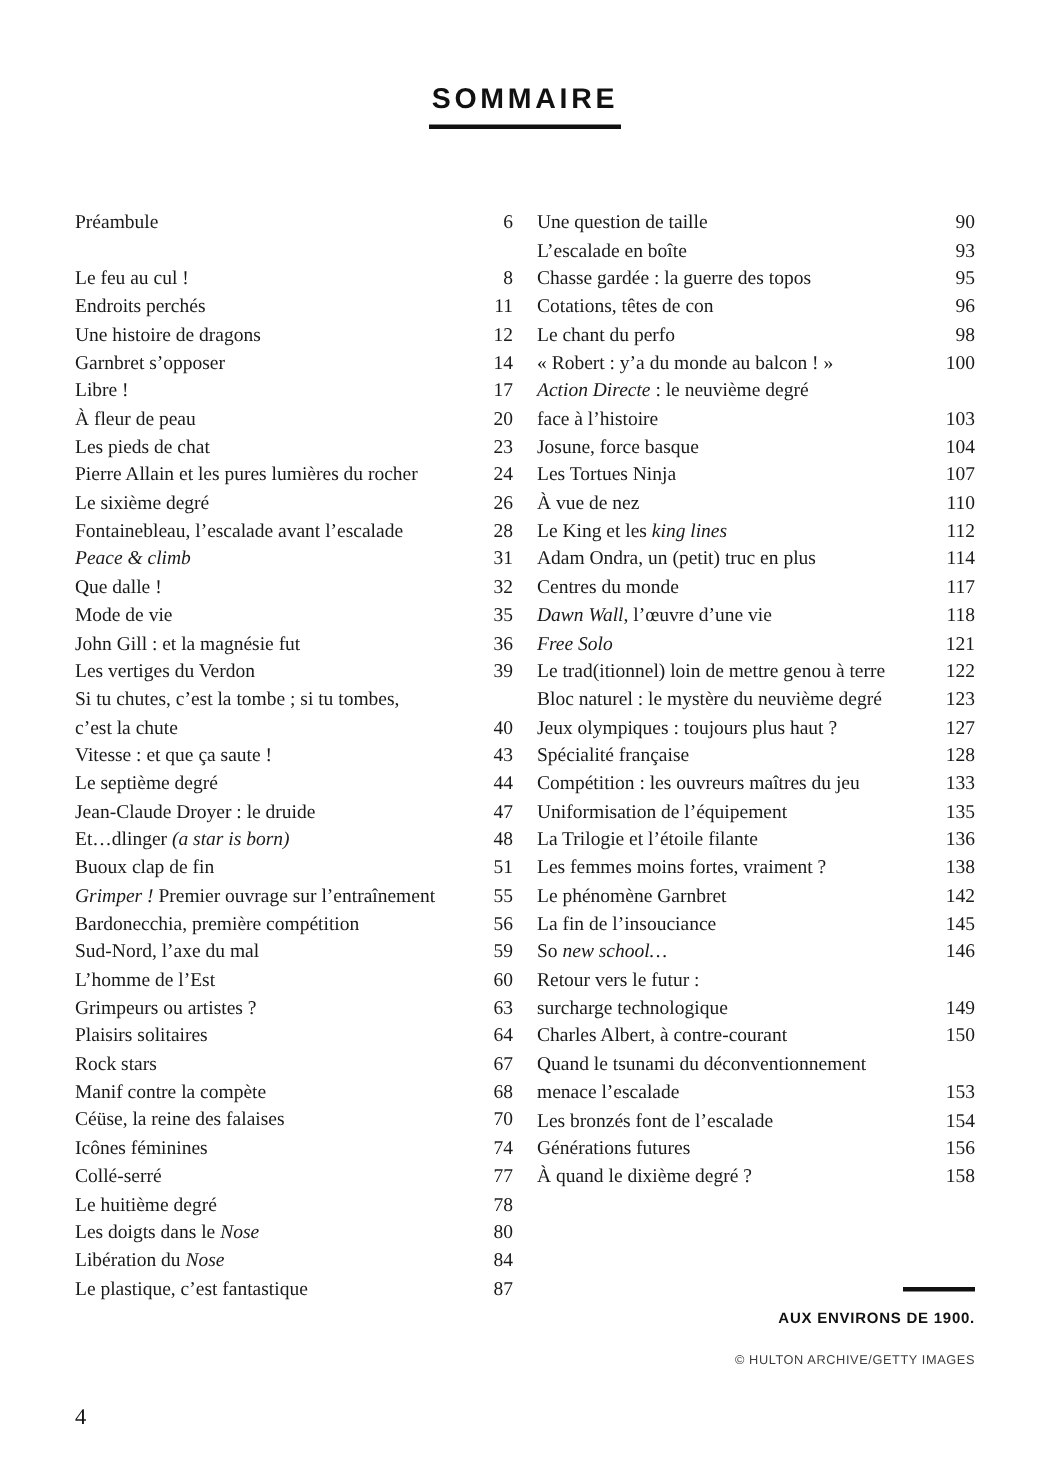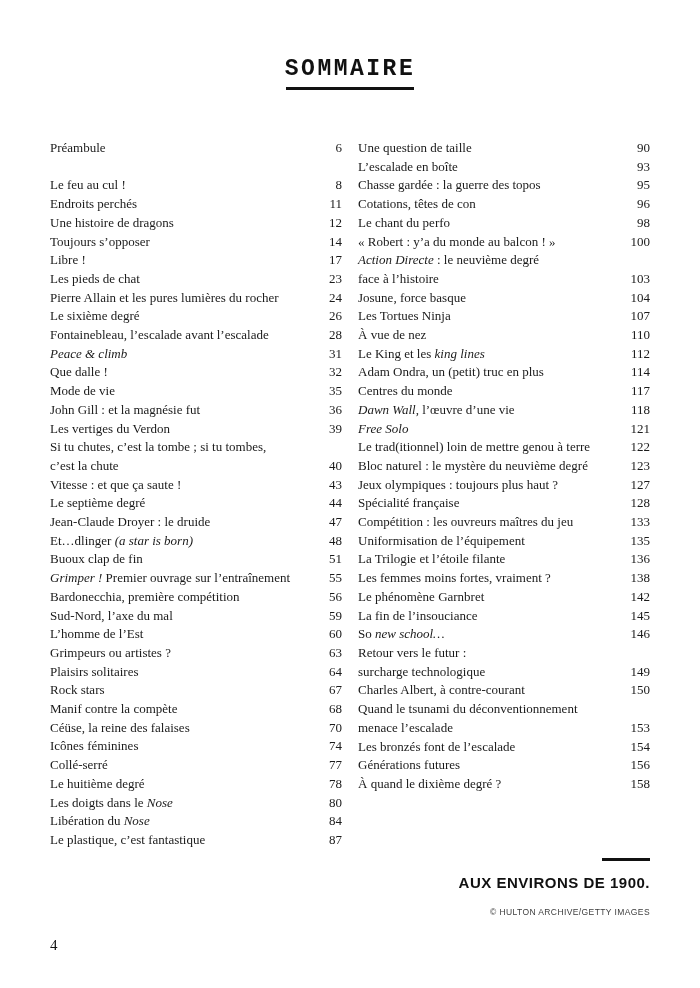--- a/index.html
+++ b/index.html
@@ -9,22 +9,22 @@
     position: relative;
     width: 700px;
     height: 988px;
     background: #ffffff;
     font-family: "Liberation Serif", serif;
     color: #1a1a1a;
     overflow: hidden;
   }
   .header { padding-top: 56px; text-align: center; }
   .title {
-    font-family: Liberation Mono, monospace;
-    font-size: 23px;
+    font-family: Liberation Sans, sans-serif;
+    font-size: 19px;
     font-weight: 700;
     letter-spacing: 2.5px;
     color: #111;
   }
   .title-rule {
     width: 128px;
     height: 3px;
     background: #111;
     margin: 5px auto 0;
   }
@@ -58,21 +58,21 @@
   .credit-rule {
     width: 48px;
     height: 3px;
     background: #111;
     margin-left: auto;
     margin-bottom: 13px;
   }
   .credit-caption {
     font-family: "Liberation Sans", sans-serif;
     font-weight: 700;
-    font-size: 15px;
+    font-size: 10px;
     letter-spacing: 0.5px;
     color: #111;
   }
   .credit-copyright {
     font-family: "Liberation Sans", sans-serif;
     font-size: 8.5px;
     letter-spacing: 0.4px;
     color: #3c3c3c;
     margin-top: 16px;
   }
@@ -106,26 +106,30 @@
         </div>
         <div class="toc-row">
           <span class="toc-label"><span>Endroits perchés</span></span>
           <span class="toc-page">11</span>
         </div>
         <div class="toc-row">
           <span class="toc-label"><span>Une histoire de dragons</span></span>
           <span class="toc-page">12</span>
         </div>
         <div class="toc-row">
-          <span class="toc-label"><span>Toujours s’opposer</span></span>
+          <span class="toc-label"><span>Garnbret s’opposer</span></span>
           <span class="toc-page">14</span>
         </div>
         <div class="toc-row">
           <span class="toc-label"><span>Libre !</span></span>
           <span class="toc-page">17</span>
+        </div>
+        <div class="toc-row">
+          <span class="toc-label"><span>À fleur de peau</span></span>
+          <span class="toc-page">20</span>
         </div>
         <div class="toc-row">
           <span class="toc-label"><span>Les pieds de chat</span></span>
           <span class="toc-page">23</span>
         </div>
         <div class="toc-row">
           <span class="toc-label"><span>Pierre Allain et les pures lumières du rocher</span></span>
           <span class="toc-page">24</span>
         </div>
         <div class="toc-row">

